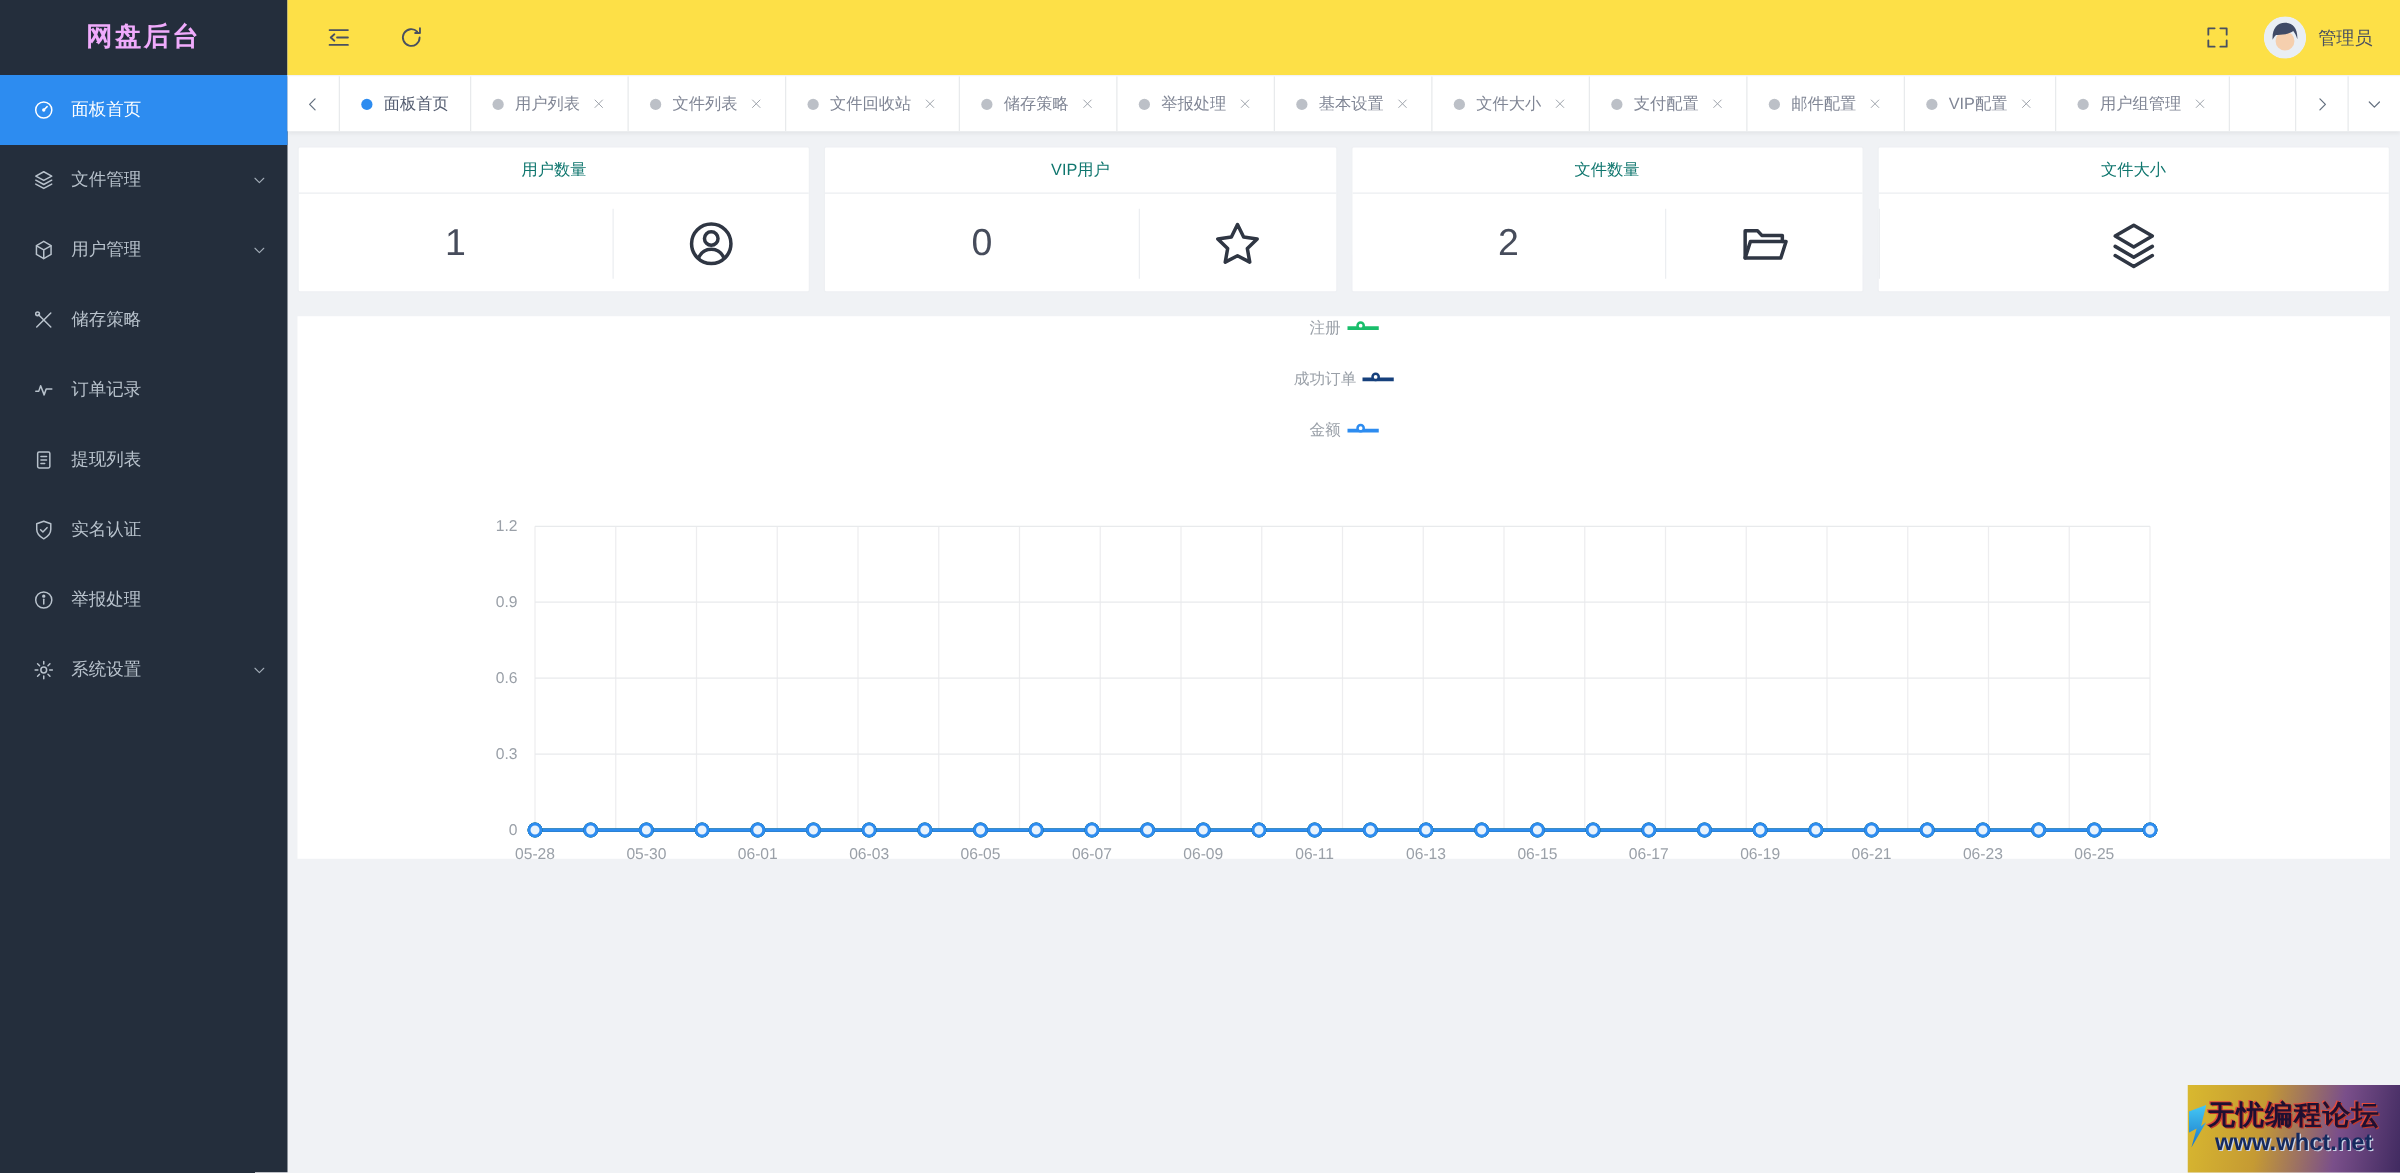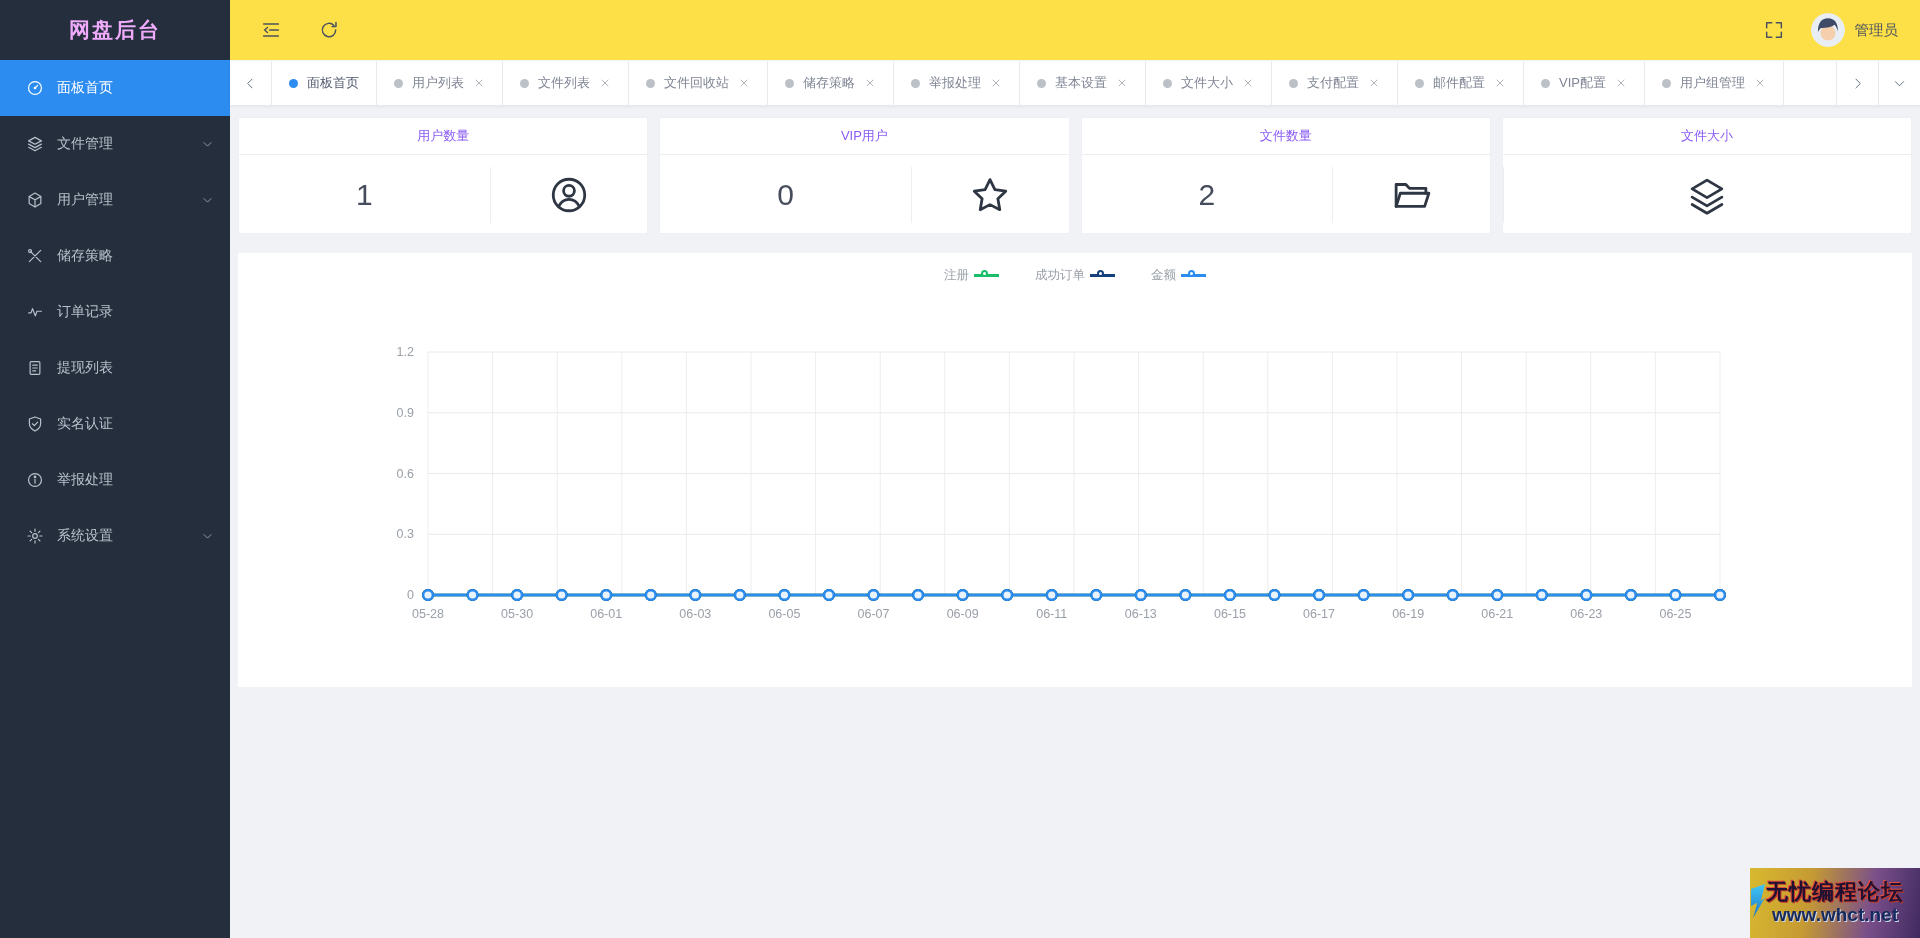--- a/index.html
+++ b/index.html
@@ -40,29 +40,29 @@
   .tab .dot { width:9px; height:9px; border-radius:50%; background:#bcc0c7; flex-shrink:0; }
   .tab.active { color:#515a6e; }
   .tab.active .dot { background:#2d8cf0; }
   .tab-close { width:12px; height:12px; color:#9ea3ab; cursor:pointer; }
   .tab-close svg { width:100%; height:100%; display:block; }
 
   
   .content { flex:1; padding:12px 8px 0; display:flex; flex-direction:column; overflow:hidden; }
   .stats { display:flex; gap:11px; flex-shrink:0; }
   .stat-card { flex:1; background:#fff; height:117px; border:1px solid #eef0f3; border-radius:2px; }
-  .stat-head { height:37px; display:flex; align-items:center; justify-content:center; border-bottom:1px solid #eceef1; font-size:13px; color:#8b5cf6; }
+  .stat-head { height:37px; display:flex; align-items:center; justify-content:center; border-bottom:1px solid #eceef1; font-size:13px; color:#0f766e; }
   .stat-body { height:79px; display:flex; align-items:center; }
   .stat-value { flex:1.6; text-align:center; font-size:30px; color:#464c5b; }
   .stat-divider { width:1px; height:56px; background:#eceef1; }
   .stat-iconwrap { flex:1; display:flex; align-items:center; justify-content:center; color:#2f3643; }
   .stat-iconwrap svg { width:42px; height:42px; }
 
   .chart-panel { margin-top:19px; background:#fff; height:434px; flex-shrink:0; }
-  .legend { display:flex; justify-content:center; align-items:center; gap:36px; padding-top:14px; font-size:12.5px; color:#9aa0a8; }
+  .legend { display:flex; justify-content:center; align-items:center; gap:24px; padding-top:1px; font-size:12.5px; color:#9aa0a8;flex-direction:column; }
   .legend-item { display:flex; align-items:center; gap:5px; cursor:pointer; }
   .legend-marker { position:relative; width:25px; height:12px; }
   .lm-line { position:absolute; left:0; right:0; top:4.7px; height:2.6px; background:var(--c); }
   .lm-ring { position:absolute; left:7px; top:0; width:7px; height:7px; border:2.6px solid var(--c); border-radius:50%; background:#fff; }
   #chart { display:block; width:100%; height:330px; margin-top:6px; }
 
   
   .watermark { position:fixed; right:0; bottom:0; width:170px; height:70px; background:linear-gradient(100deg,#d9b92f 0%,#c59a33 35%,#7a4f8a 70%,#402a60 100%); display:flex; flex-direction:column; align-items:center; justify-content:center; }
   .wm-logo { position:absolute; left:1px; top:16px; width:14px; height:34px; background:linear-gradient(180deg,#45c8f5,#1976c8); clip-path:polygon(0 15%,100% 0,70% 50%,100% 40%,15% 100%,45% 55%,0 65%); }
   .wm-line1 { font-size:22px; font-weight:bold; color:#201031; letter-spacing:1px; text-shadow:1px 1px 0 #c0392b,-1px -1px 0 #e74c3c; line-height:1.1; }

